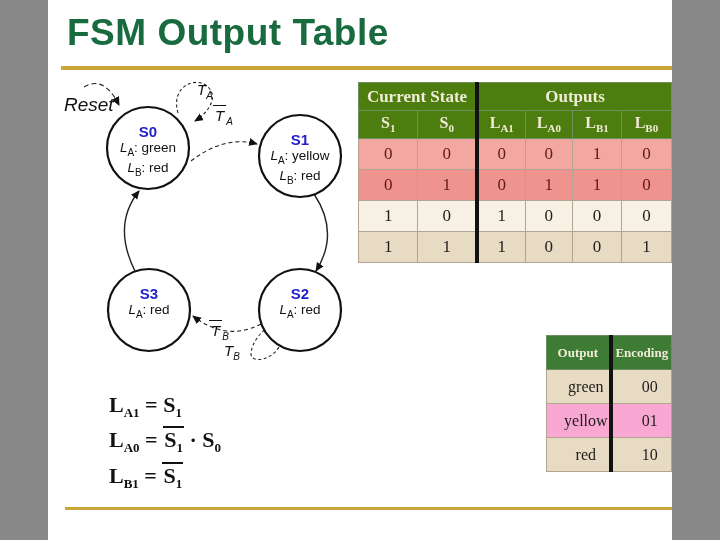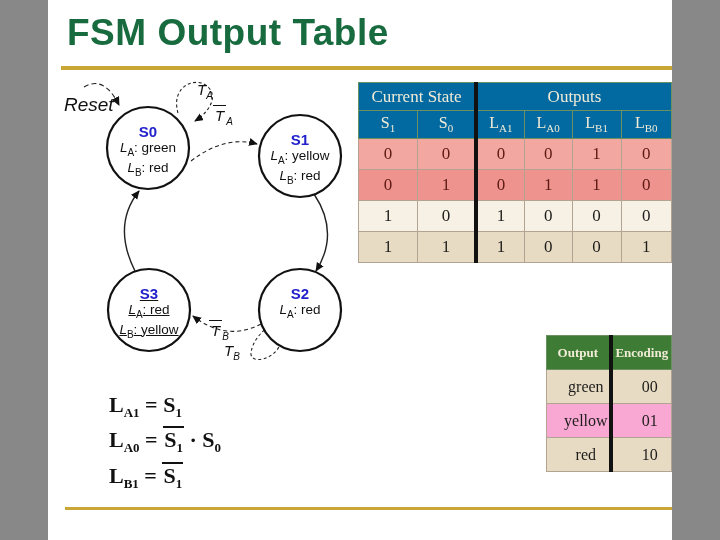--- a/index.html
+++ b/index.html
@@ -29,21 +29,21 @@
   .tlabel { position:absolute; font-size:15px; font-style:italic; color:#111; white-space:nowrap; }
   .ovl { display:inline-block; border-top:1.6px solid #111; padding:1px 2px 0 2px; }
 
   
   table { border-collapse:collapse; table-layout:fixed; }
   .otable {
     position:absolute; left:310px; top:82px;
     font-family:"Liberation Serif", serif;
   }
   .otable th, .otable td { border:1px solid #b3a393; text-align:center; padding:0; }
-  .otable th { background:#0369a1; color:#f1ecd7; font-weight:normal; font-size:17px; border-color:#6c9160; }
+  .otable th { background:#4d7c0f; color:#f1ecd7; font-weight:bold; font-size:17px; border-color:#6c9160; }
   .otable .ghead th { height:27px; }
   .otable .chead th { height:27px; font-size:16px; }
   .otable td { height:30px; font-size:17px; }
   .otable sub { font-size:11px; }
   .rowP1 td { background:#f2a7a1; color:#5e1a14; }
   .rowP2 td { background:#ee938d; color:#5e1a14; }
   .rowC1 td { background:#f6f0e5; color:#1d1d1b; }
   .rowC2 td { background:#e8dbc4; color:#1d1d1b; }
   .divL { border-left:4px solid #111 !important; }
 
@@ -108,24 +108,23 @@
     <div class="state" style="left:52px; top:49px;">
       <div class="sname">S0</div>
       <div class="sline"><i>L</i><sub>A</sub><span>: green</span></div>
       <div class="sline"><i>L</i><sub>B</sub><span>: red</span></div>
     </div>
     <div class="state" style="left:204px; top:57px;">
       <div class="sname">S1</div>
       <div class="sline"><i>L</i><sub>A</sub><span>: yellow</span></div>
       <div class="sline"><i>L</i><sub>B</sub><span>: red</span></div>
     </div>
-    <div class="state" style="left:53px; top:211px;text-decoration:underline;">
+    <div class="state" style="left:53px; top:211px;">
       <div class="sname">S3</div>
       <div class="sline"><i>L</i><sub>A</sub><span>: red</span></div>
-      <div class="sline"><i>L</i><sub>B</sub><span>: yellow</span></div>
     </div>
     <div class="state" style="left:204px; top:211px;">
       <div class="sname">S2</div>
       <div class="sline"><i>L</i><sub>A</sub><span>: red</span></div>
     </div>
   </div>
 
   <table class="otable">
     <colgroup>
       <col style="width:73px">

